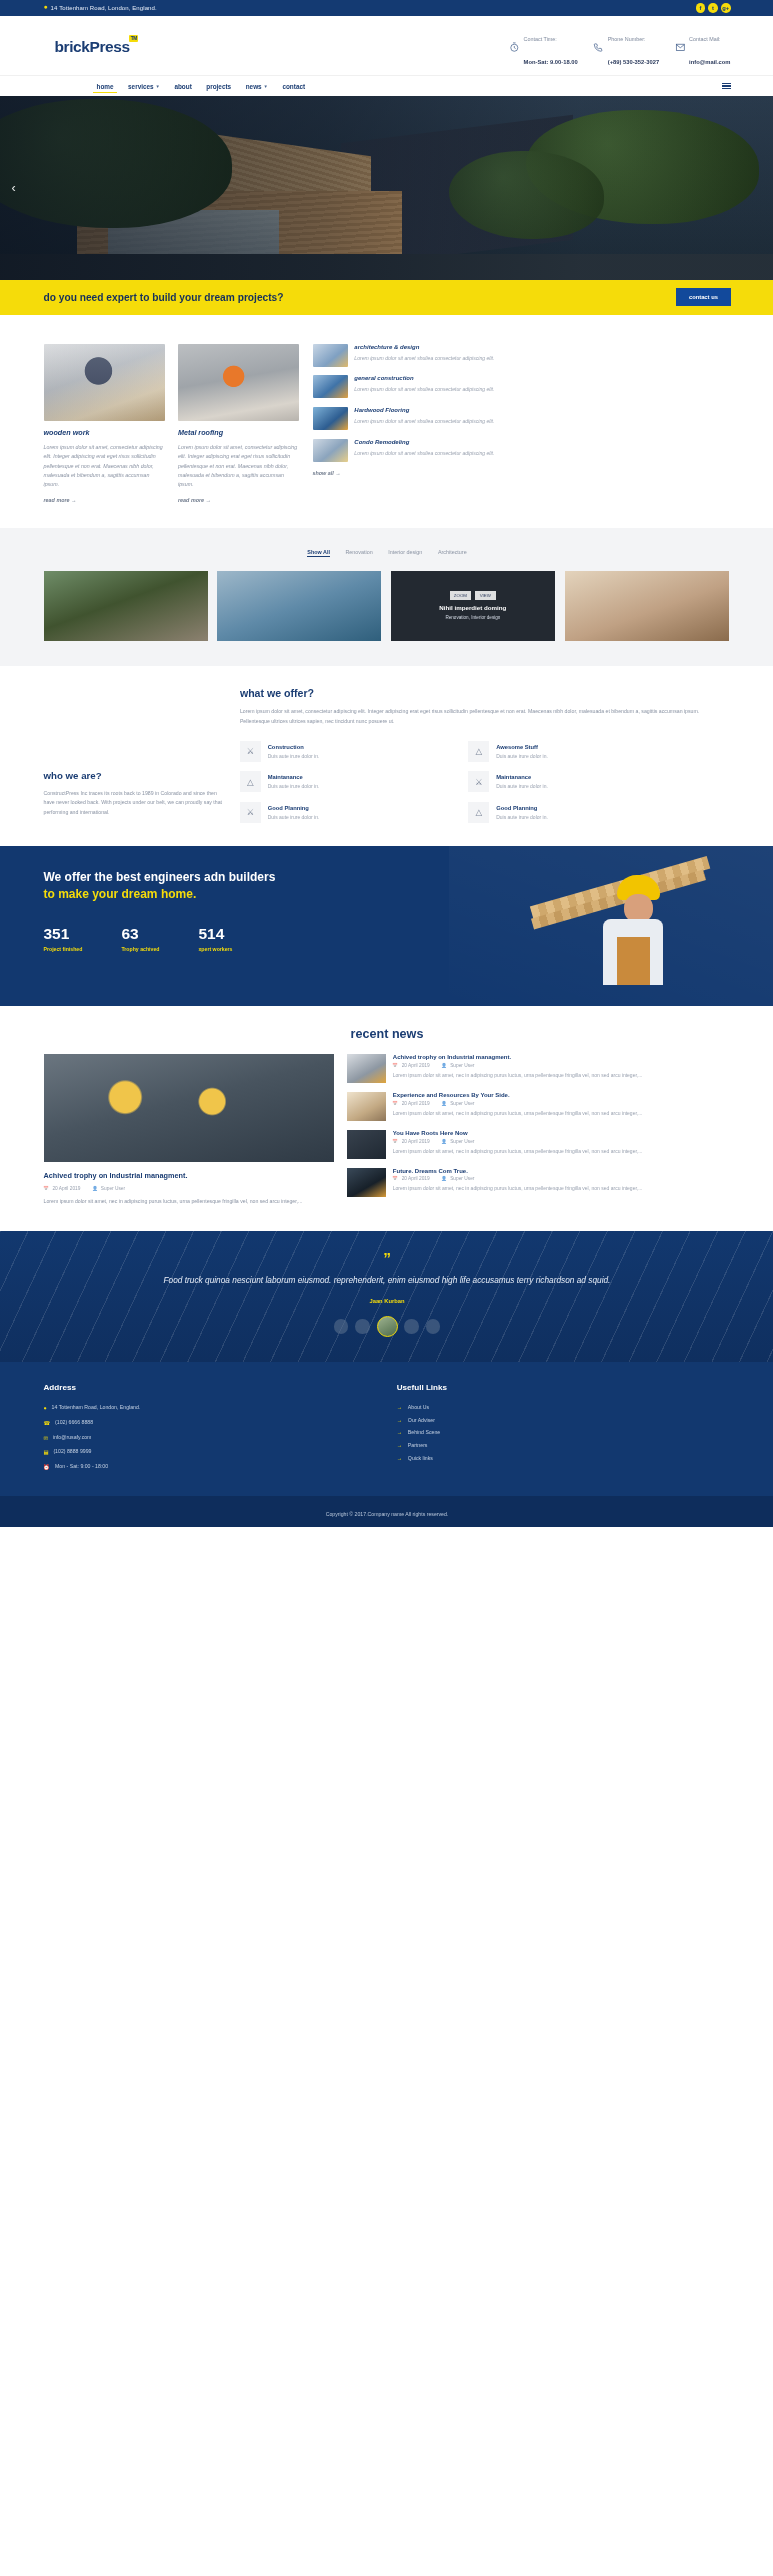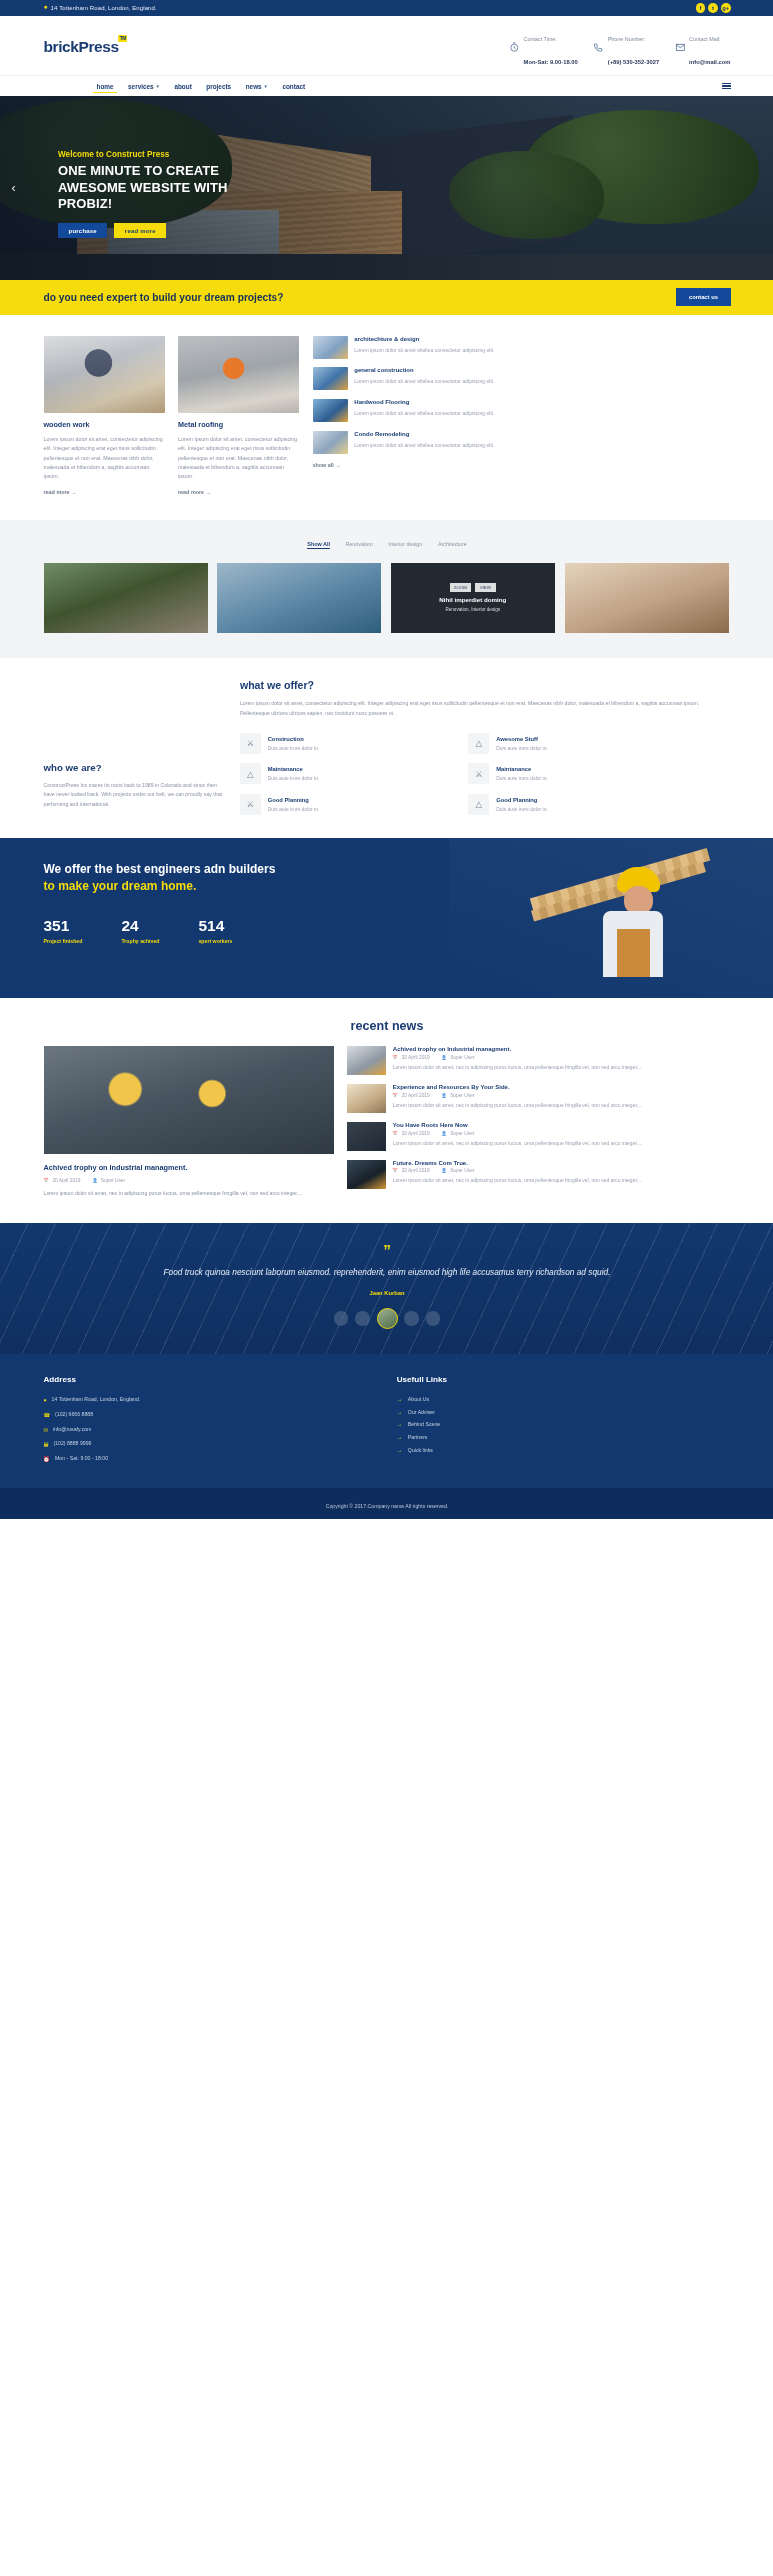--- a/index.html
+++ b/index.html
@@ -27,21 +27,21 @@
   .soc {
     width: 9.7px; height: 9.7px; border-radius: 50%;
     background: #f5dc0a; color: #143a72;
     font-size: 5.8px; font-weight: bold;
     display: flex; align-items: center; justify-content: center;
   }
 
   
   .header { background: #fff; padding: 8.7px 0 4.8px; }
   .header .container { display: flex; align-items: center; justify-content: space-between; }
-  .logo { font-size: 15.5px; font-weight: bold; color: #1b3d73; position: relative; letter-spacing: -0.4px; }
+  .logo { font-size: 15.5px; font-weight: bold; color: #1b3d73; position: relative; letter-spacing: -0.4px; margin-left: 11px; }
   .logo .tm {
     position: absolute; top: -2.9px; right: -8.7px;
     background: #f5dc0a; color: #143a72;
     font-size: 4.8px; padding: 1px 1.5px; border-radius: 1px; font-weight: bold;
   }
   .hdr-info { display: flex; gap: 15.5px; }
   .hinfo { display: flex; align-items: center; gap: 3.9px; }
   .hinfo .ic { color: #1b3d73; opacity: .85; }
   .hinfo .txt { line-height: 1.45; }
   .hinfo .lbl { font-size: 5.4px; color: #7d889c; }
@@ -116,21 +116,21 @@
     color: #fff; font-size: 12.6px; z-index: 5; opacity: .9;
   }
 
   
   .cta { background: #f5dc0a; height: 35px; display: flex; align-items: center; }
   .cta .container { display: flex; align-items: center; justify-content: space-between; }
   .cta-txt { font-size: 10.2px; font-weight: bold; color: #15305c; }
   .cta-btn { background: #12499b; color: #fff; font-size: 5.8px; font-weight: bold; padding: 5.8px 12.6px; border: none; cursor: pointer; }
 
   
-  .services { padding: 21px 0 25px; background: #fff; }
+  .services { padding: 29px 0 25px; background: #fff; font-style: italic; }
   .services .container { display: flex; gap: 13.5px; }
   .svc-cards { display: flex; gap: 13.5px; }
   .svc-card { width: 121px; }
   .svc-card .ph { width: 121px; height: 77px; border-radius: 1px; }
   .ph.wood {
     background:
       linear-gradient(180deg, rgba(255,255,255,.15), rgba(0,0,0,.12)),
       radial-gradient(circle at 45% 35%, #3f4a63 0 16%, transparent 17%),
       linear-gradient(160deg,#d5d7da 0%,#b9bec4 40%,#e4d6bb 72%,#c7ae86 100%);
   }
@@ -410,28 +410,20 @@
       <div class="wood1"></div>
       <div class="wood2"></div>
       <div class="glass"></div>
       <div class="tree t1"></div>
       <div class="tree t2"></div>
       <div class="tree t3"></div>
       <div class="ground"></div>
     </div>
     <div class="hero-shade"></div>
     <div class="hero-arrow">‹</div>
-    <div class="hero-text">
-      <div class="hero-wel">Welcome to Construct Press</div>
-      <div class="hero-h1">ONE MINUTE TO CREATE AWESOME WEBSITE WITH PROBIZ!</div>
-      <div class="hero-btns">
-        <button class="btn btn-blue">purchase</button>
-        <button class="btn btn-yellow">read more</button>
-      </div>
-    </div>
   </div>
 
   <div class="cta">
     <div class="container">
       <div class="cta-txt">do you need expert to build your dream projects?</div>
       <button class="cta-btn">contact us</button>
     </div>
   </div>
 
   <div class="services">
@@ -574,21 +566,21 @@
         <h2>
           <span>We offer the best engineers adn builders</span><br>
           <span class="y">to make your dream home.</span>
         </h2>
         <div class="counters">
           <div class="counter">
             <div class="num">351</div>
             <div class="lbl">Project finished</div>
           </div>
           <div class="counter">
-            <div class="num">24</div>
+            <div class="num">63</div>
             <div class="lbl">Trophy achived</div>
           </div>
           <div class="counter">
             <div class="num">514</div>
             <div class="lbl">xpert workers</div>
           </div>
         </div>
       </div>
       <div class="worker">
         <div class="plank"></div>

